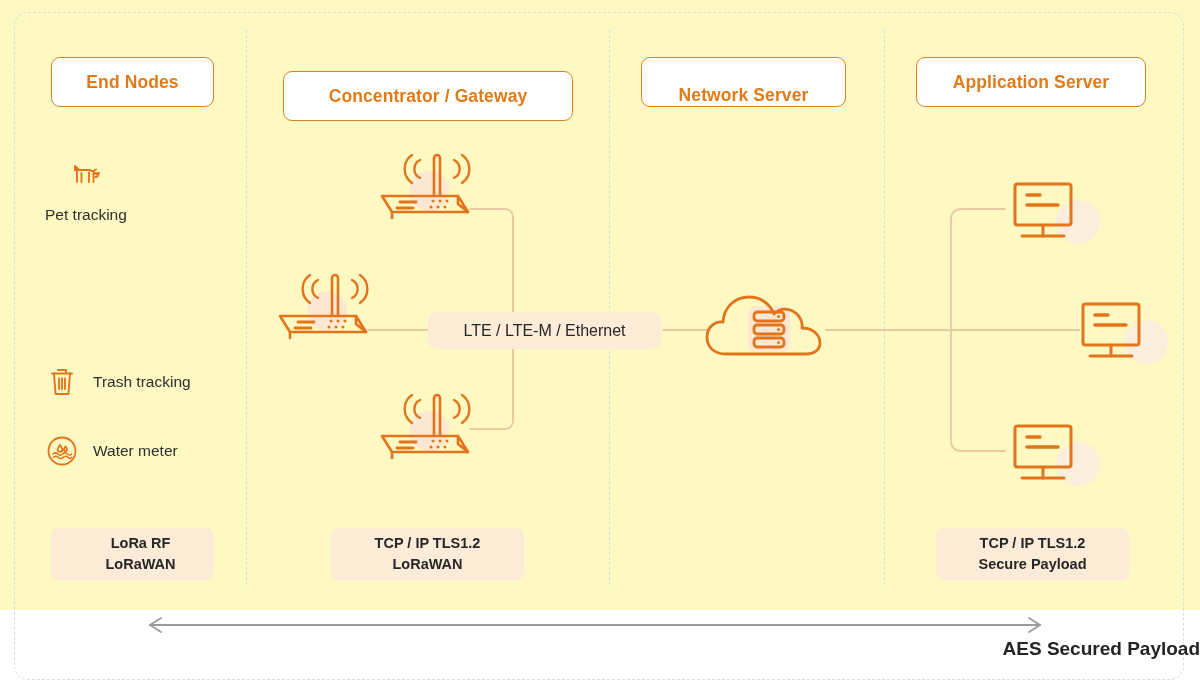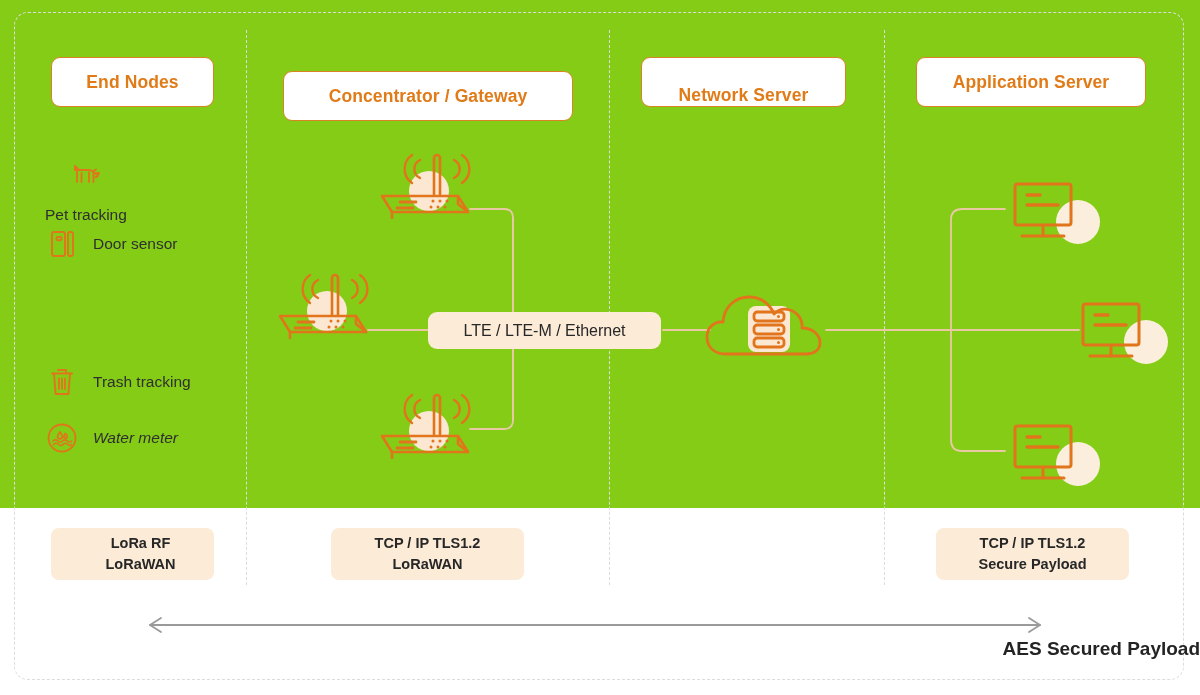--- a/index.html
+++ b/index.html
@@ -10,22 +10,22 @@
   body {
     font-family: "Liberation Sans", sans-serif;
     width: 1200px;
     height: 695px;
     overflow: hidden;
   }
 
   #stage {
     position: relative;
     width: 1200px;
-    height: 508px;
-    background: #84cc16;
+    height: 610px;
+    background: #fef9c3;
   }
 
   
   .outer-frame {
     position: absolute;
     left: 14px;
     top: 12px;
     width: 1170px;
     height: 668px;
     border: 1.4px dashed #dcdcdc;
@@ -193,47 +193,37 @@
         <path d="M8 13.5 V24"></path>
         <path d="M12.5 15 V24"></path>
         <path d="M20 14.5 V24"></path>
         <path d="M24.5 15.5 V24"></path>
         <path d="M24.2 13.3 L27 11.5"></path>
       </g>
     </svg>
     <span class="node-label">Pet tracking</span>
   </div>
 
-  <div class="node-item" style="top:227px;">
-    <svg class="node-icon" viewBox="0 0 34 34">
-      <g fill="none" stroke="#E2751B" stroke-width="1.9" stroke-linecap="round" stroke-linejoin="round">
-        <rect x="7" y="5" width="13" height="24" rx="2.2"></rect>
-        <rect x="11.5" y="10" width="5" height="3.2" rx="1.2"></rect>
-        <rect x="23" y="5" width="5" height="24" rx="2"></rect>
-      </g>
-    </svg>
-    <span class="node-label">Door sensor</span>
-  </div>
 
 
   <div class="node-item" style="top:365px;">
     <svg class="node-icon" viewBox="0 0 34 34">
       <g fill="none" stroke="#E2751B" stroke-width="1.9" stroke-linecap="round" stroke-linejoin="round">
         <path d="M13 5 H21 V8"></path>
         <path d="M7 8.5 H27"></path>
         <path d="M9 8.5 L10.6 29 H23.4 L25 8.5"></path>
         <path d="M14 13.5 V24"></path>
         <path d="M17 13.5 V24"></path>
         <path d="M20 13.5 V24"></path>
       </g>
     </svg>
     <span class="node-label">Trash tracking</span>
   </div>
 
-  <div class="node-item" style="top:421px;font-style:italic;">
+  <div class="node-item" style="top:434px;">
     <svg class="node-icon" viewBox="0 0 34 34">
       <g fill="none" stroke="#E2751B" stroke-width="1.8" stroke-linecap="round" stroke-linejoin="round">
         <circle cx="17" cy="17" r="13.5"></circle>
         <path d="M15 11 C13.2 13.4 12.6 14.5 12.6 15.4 A2.4 2.4 0 0 0 17.4 15.4 C17.4 14.5 16.8 13.4 15 11 Z"></path>
         <path d="M20.5 12.5 C19.3 14.1 18.9 14.8 18.9 15.4 A1.6 1.6 0 0 0 22.1 15.4 C22.1 14.8 21.7 14.1 20.5 12.5 Z"></path>
         <path d="M8 20 Q10.4 17.8 12.8 20 T17.6 20 T22.4 20 T26.6 20" stroke-width="1.5"></path>
         <path d="M8.6 23.4 Q11 21.2 13.4 23.4 T18.2 23.4 T23 23.4 T26.4 23.4" stroke-width="1.5"></path>
       </g>
     </svg>
     <span class="node-label">Water meter</span>

